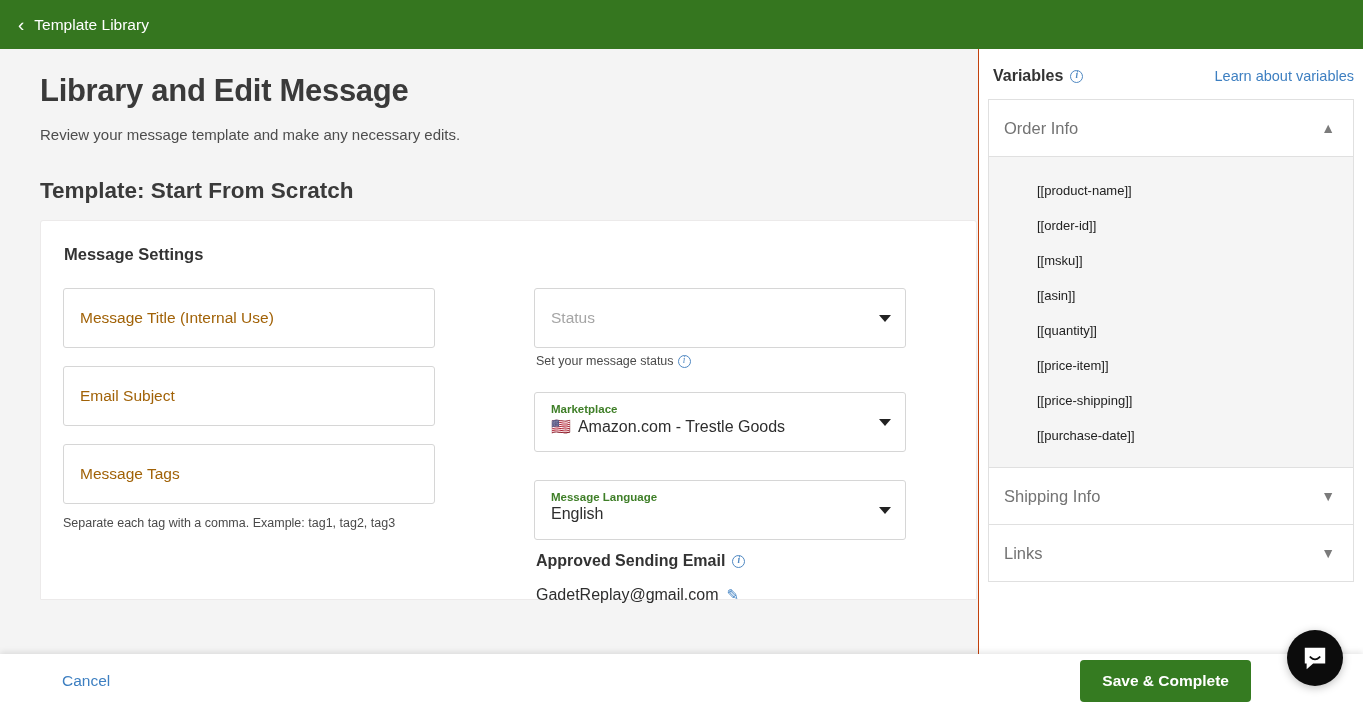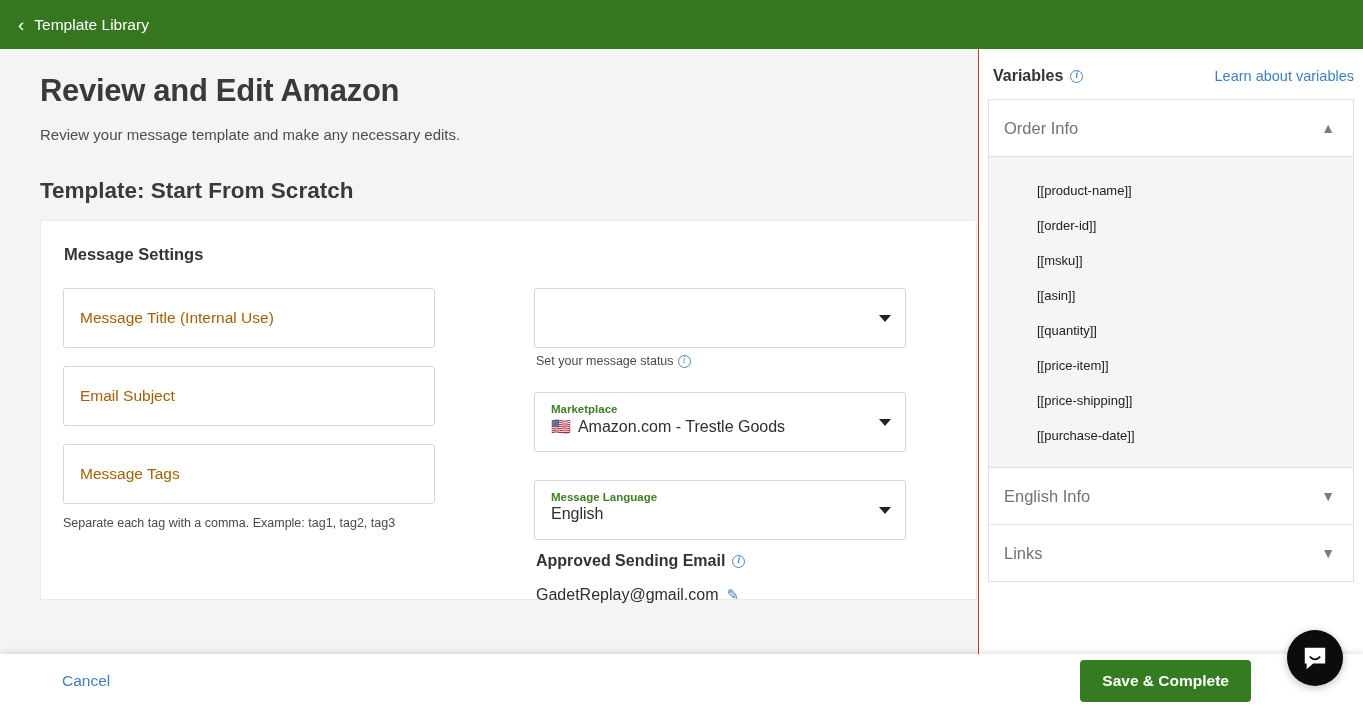--- a/index.html
+++ b/index.html
@@ -164,21 +164,21 @@
 
 
   <div class="subbar">
     <span class="chev-left">‹</span>
     <span class="subbar-label">Template Library</span>
   </div>
 
   <div class="body-split">
 
     <div class="left-pane">
-      <div class="page-title">Review and Edit Amazon</div>
+      <div class="page-title">Library and Edit Message</div>
       <div class="page-sub">Review your message template and make any necessary edits.</div>
       <div class="template-title">Template: Start From Scratch</div>
 
       <div class="card">
         <div class="card-title">Message Settings</div>
 
         <div class="form-cols">
           <div class="col-left">
 
             <div class="txt-field">
@@ -191,20 +191,21 @@
 
             <div class="txt-field">
               <span class="ph">Message Tags</span>
             </div>
             <div class="helper">Separate each tag with a comma. Example: tag1, tag2, tag3</div>
           </div>
 
           <div class="col-right">
 
             <div class="sel-field">
+              <span class="sel-ph">Status</span>
               <span class="sel-arrow"></span>
             </div>
             <div class="sel-note">
               <span>Set your message status</span>
               <span class="info-i">i</span>
             </div>
 
             <div class="sel-field tall">
               <span class="sel-label">Marketplace</span>
               <span class="sel-value">
@@ -254,21 +255,21 @@
           <div class="var-item">[[order-id]]</div>
           <div class="var-item">[[msku]]</div>
           <div class="var-item">[[asin]]</div>
           <div class="var-item">[[quantity]]</div>
           <div class="var-item">[[price-item]]</div>
           <div class="var-item">[[price-shipping]]</div>
           <div class="var-item">[[purchase-date]]</div>
         </div>
 
         <div class="acc-head">
-          <span class="acc-label">English Info</span>
+          <span class="acc-label">Shipping Info</span>
           <span class="chev">▼</span>
         </div>
 
         <div class="acc-head">
           <span class="acc-label">Links</span>
           <span class="chev">▼</span>
         </div>
 
       </div>
     </div>

